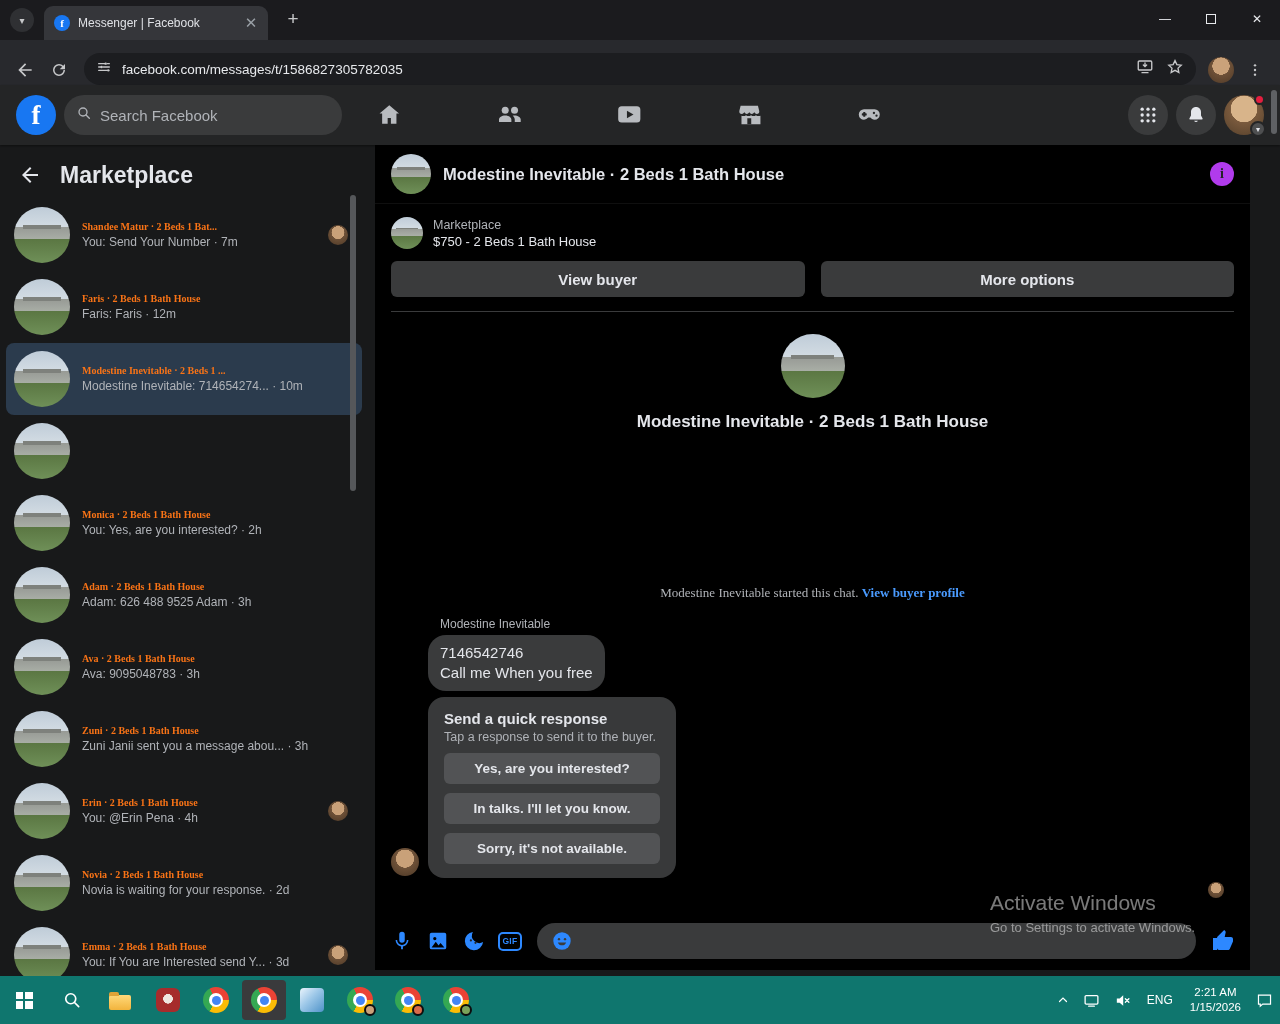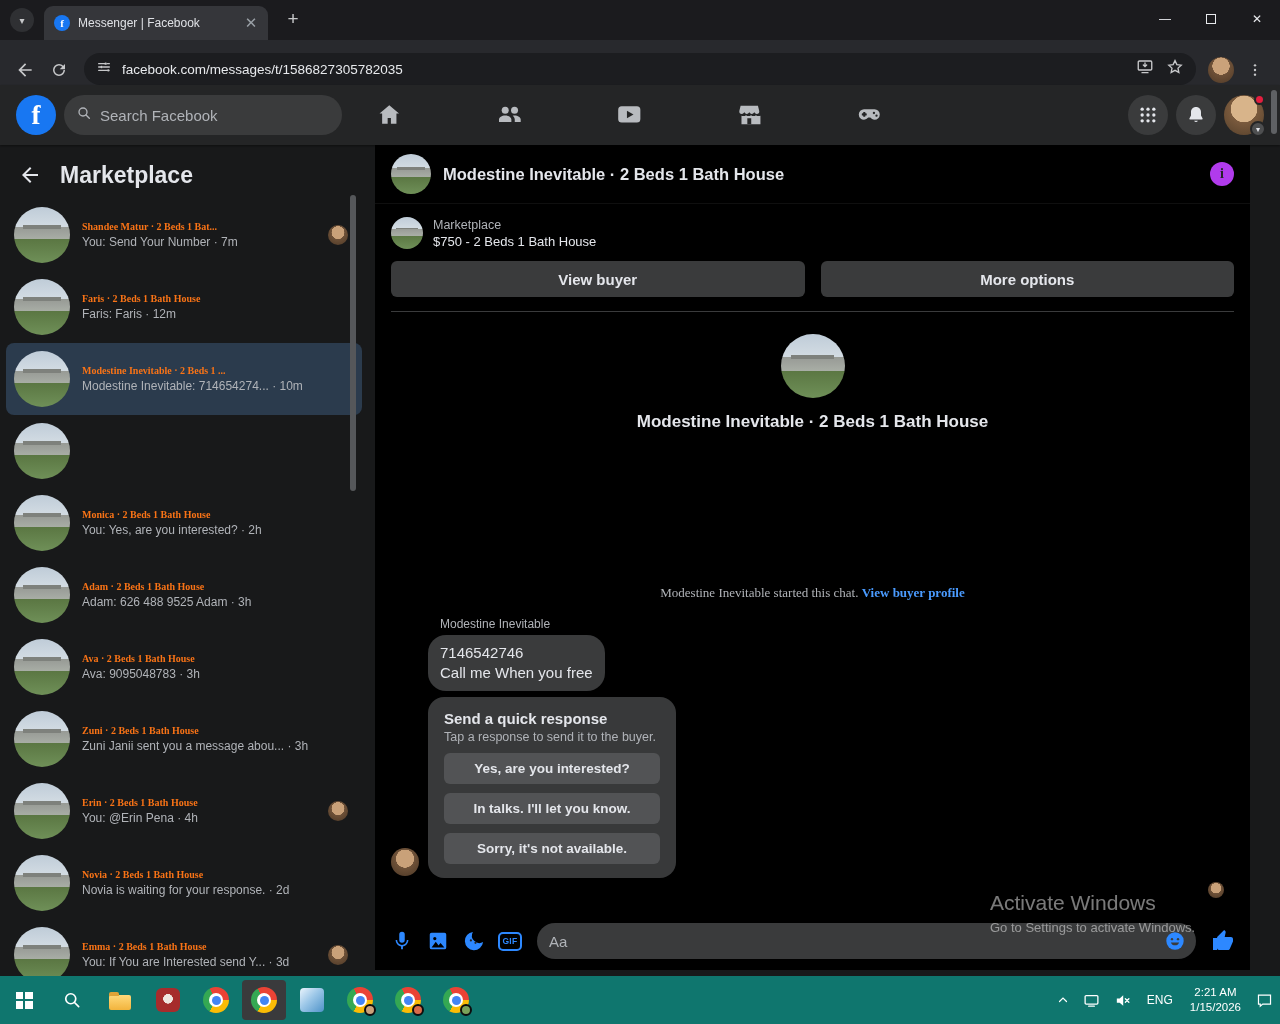--- a/index.html
+++ b/index.html
@@ -455,21 +455,20 @@
           <svg width="22" height="22" viewBox="0 0 24 24" fill="#2d88ff">
               <path d="M21.95 13.2A10 10 0 1110.8 2.05 8.2 8.2 0 0021.95 13.2z"></path>
               <circle cx="8.6" cy="11.4" r="1.2" fill="#242526"></circle>
               <circle cx="13.6" cy="14" r="1.2" fill="#242526"></circle>
             </svg>
         </button>
         <button class="comp-icon">
           <span class="gif-box">GIF</span>
         </button>
         <div class="comp-input-wrap">
-          <input class="comp-input" placeholder="Aa" style="">
           <button class="comp-icon">
             <svg width="22" height="22" viewBox="0 0 24 24" fill="#2d88ff">
                 <circle cx="12" cy="12" r="9.5"></circle>
                 <circle cx="8.7" cy="10" r="1.3" fill="#3a3b3c"></circle>
                 <circle cx="15.3" cy="10" r="1.3" fill="#3a3b3c"></circle>
                 <path d="M7.5 13.5a4.8 4.8 0 009 0z" fill="#3a3b3c"></path>
               </svg>
           </button>
         </div>
         <button class="comp-icon">

